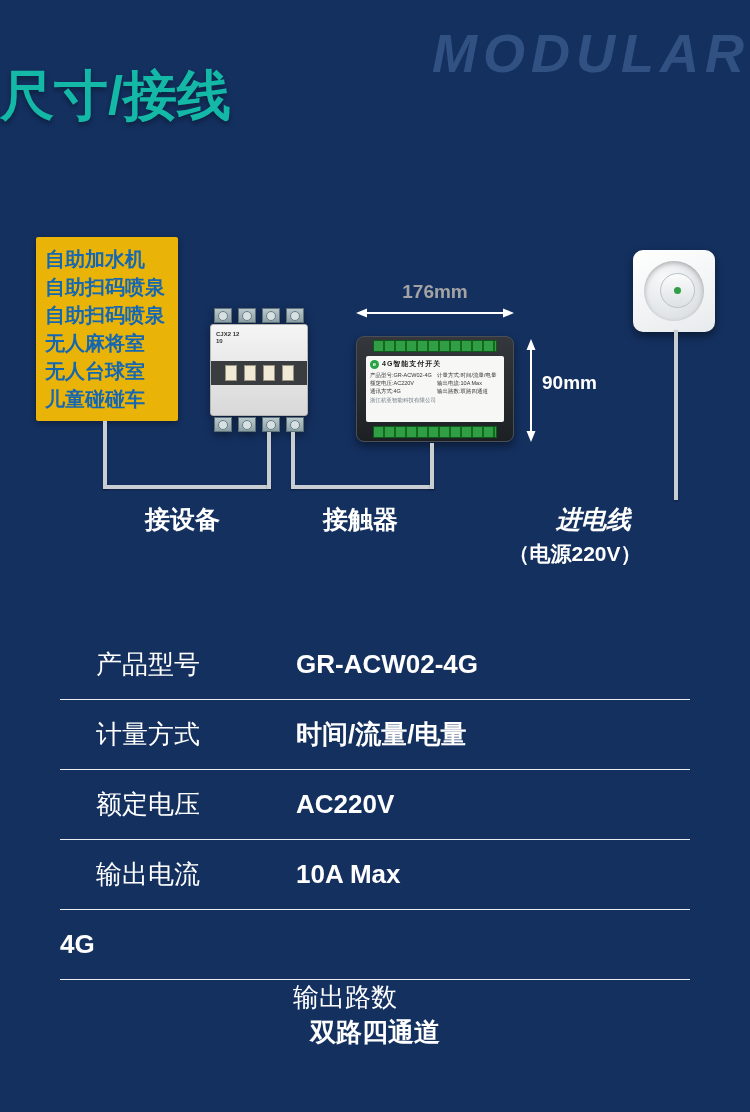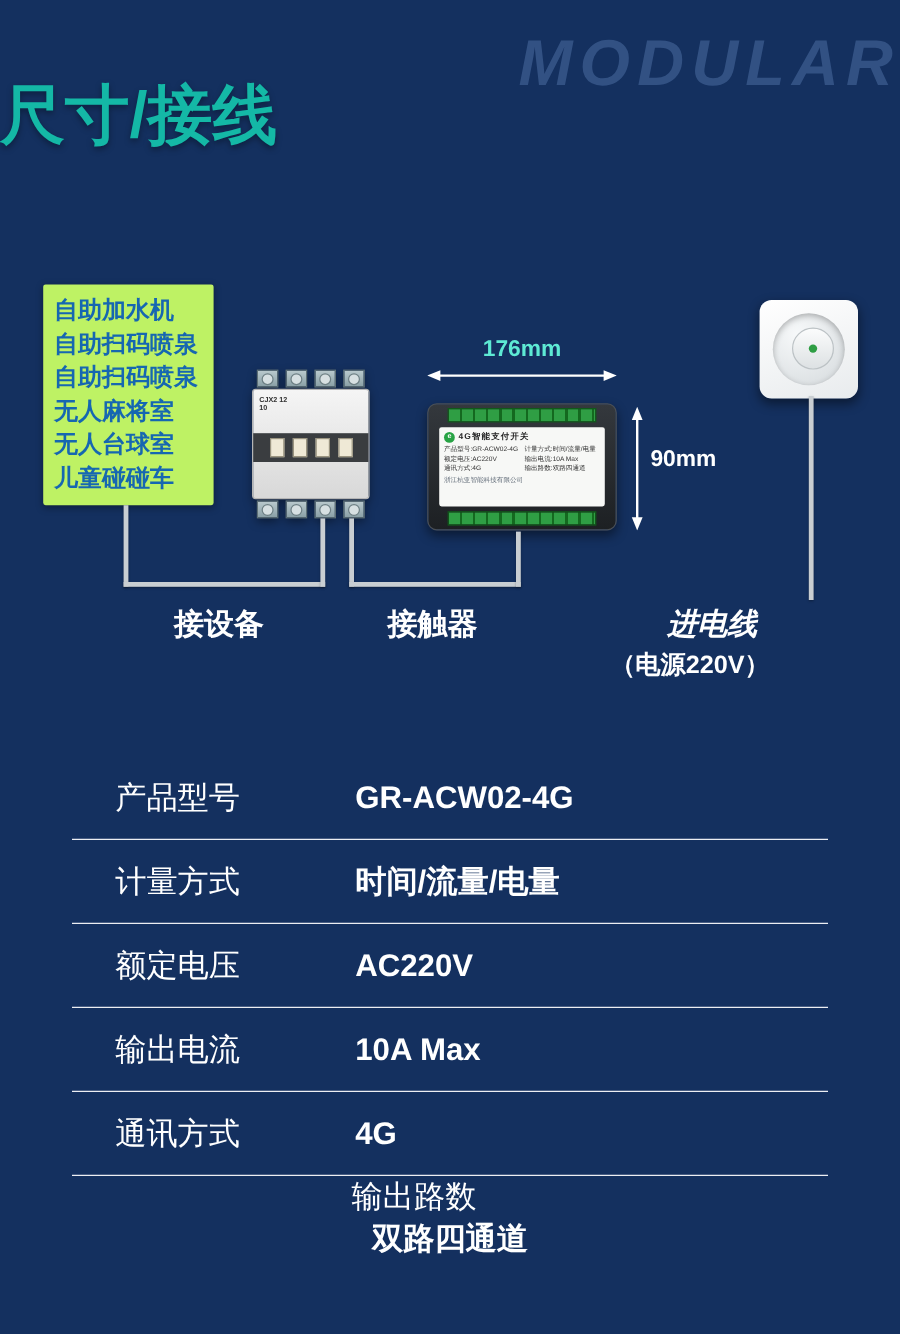--- a/index.html
+++ b/index.html
@@ -18,21 +18,21 @@
     letter-spacing:6px;color:#3a5a8d;opacity:.8;white-space:nowrap;
   }
   .page-title{
     position:absolute;top:60px;left:0;width:100%;
     text-align:left;font-size:54px;font-weight:bold;color:#14b8a6;
     text-shadow:0 3px 5px rgba(0,0,0,.35);
   }
   
   .apps-box{
     position:absolute;left:36px;top:237px;width:142px;
-    background:#bef264;border-radius:2px;padding:8px 0 8px 9px;
+    background:#eab308;border-radius:2px;padding:8px 0 8px 9px;
     box-shadow:0 2px 6px rgba(0,0,0,.35);
   }
   .apps-box span{display:block;font-size:20px;line-height:28px;font-weight:bold;color:#1667b1;}
   
   .contactor{position:absolute;left:210px;top:308px;width:98px;filter:drop-shadow(0 3px 4px rgba(0,0,0,.4));}
   .ct-strip{display:flex;justify-content:space-between;padding:0 4px;}
   .screw{width:18px;height:15px;background:linear-gradient(#b9c9cd,#8aa0a6);border:1px solid #5e7076;position:relative;}
   .screw::after{content:"";position:absolute;left:50%;top:50%;width:8px;height:8px;margin:-5px 0 0 -5px;
     border-radius:50%;background:#d7e0e2;border:1px solid #6d7f84;}
   .ct-body{height:92px;background:linear-gradient(180deg,#f5f5f5,#d8d8d8);
@@ -54,21 +54,21 @@
   .dev-head{display:flex;align-items:center;gap:3px;margin-bottom:2px;}
   .logo-dot{width:9px;height:9px;border-radius:50%;background:#27a344;color:#fff;
     font-size:6px;line-height:9px;text-align:center;flex:0 0 auto;font-weight:bold;}
   .dev-title{font-size:7px;font-weight:bold;color:#1d1d1d;letter-spacing:1px;}
   .dev-cols{display:flex;gap:4px;}
   .dev-col{flex:1;min-width:0;}
   .dev-col div{font-size:5.5px;line-height:8px;color:#333;white-space:nowrap;overflow:hidden;}
   .dev-company{font-size:5.5px;color:#66707c;margin-top:2px;}
   
   .dim-h-text{position:absolute;left:356px;top:281px;width:158px;text-align:center;
-    font-size:19px;font-weight:bold;color:#5eead4;}
+    font-size:19px;font-weight:bold;color:#a3a3a3;}
   .dim-h{position:absolute;left:356px;top:307px;}
   .dim-v{position:absolute;left:525px;top:339px;}
   .dim-v-text{position:absolute;left:542px;top:372px;font-size:19px;font-weight:bold;color:#fff;}
   
   .socket{position:absolute;left:633px;top:250px;width:82px;height:82px;
     background:linear-gradient(160deg,#ffffff,#e8ebed);border-radius:10px;
     box-shadow:0 4px 9px rgba(0,0,0,.45);}
   .socket-well{position:absolute;left:11px;top:11px;width:60px;height:60px;border-radius:50%;
     background:radial-gradient(circle at 35% 30%,#f7f9fa,#d4d9dc);
     box-shadow:inset 0 2px 5px rgba(0,0,0,.28);}
@@ -196,20 +196,19 @@
   </div>
   <div class="spec-row">
     <div class="spec-label">额定电压</div>
     <div class="spec-value">AC220V</div>
   </div>
   <div class="spec-row">
     <div class="spec-label">输出电流</div>
     <div class="spec-value">10A Max</div>
   </div>
   <div class="spec-row">
-    <div class="spec-label">通讯方式</div>
     <div class="spec-value">4G</div>
   </div>
   <div class="spec-row">
     <div class="spec-label">输出路数</div>
     <div class="spec-value">双路四通道</div>
   </div>
 </div>
 
 </body></html>

